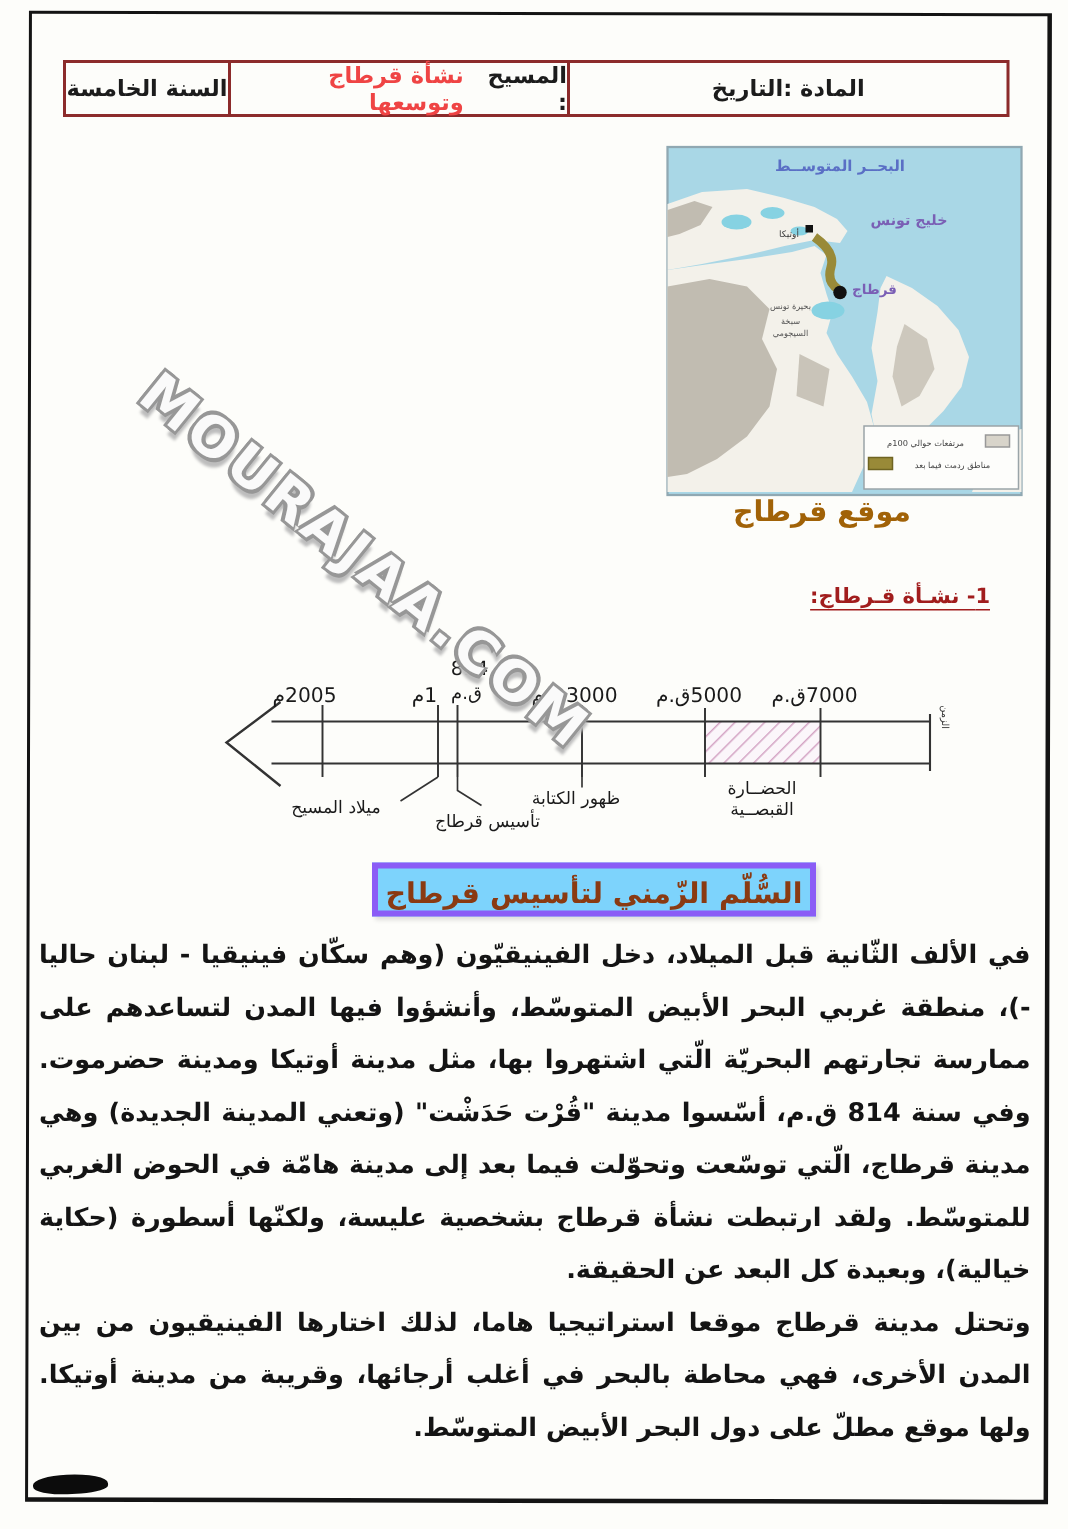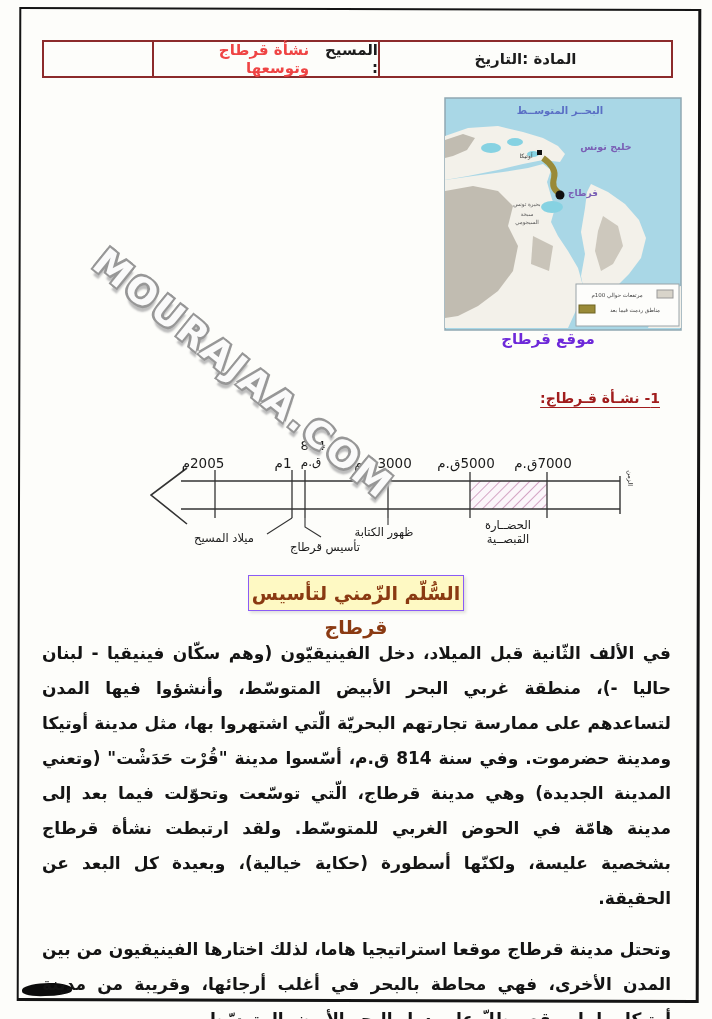--- a/index.html
+++ b/index.html
@@ -14,55 +14,58 @@
        direction:rtl;border:2px solid #8c2b2b;box-sizing:border-box;background:#fdfdfa;}
   .header-table .cell{display:flex;align-items:center;justify-content:center;
        font-weight:bold;font-size:15px;color:#1c1c1c;box-sizing:border-box;}
   .cell-subject{width:291px;}
   .cell-lesson{width:228px;border-left:2px solid #8c2b2b;border-right:2px solid #8c2b2b;gap:6px;}
   .cell-grade{flex:1;}
   .red-text{color:#ef4444;}
   
   .map-svg{position:absolute;left:443px;top:96px;}
   .map-caption{position:absolute;left:483px;top:330px;width:130px;text-align:center;
-       font-size:15px;font-weight:bold;color:#6d28d9;letter-spacing:1px;}
+       font-size:19px;font-weight:bold;color:#a16207;letter-spacing:1px;}
   
   .watermark{position:absolute;left:112px;top:240px;z-index:6;font-weight:800;font-size:37px;
        letter-spacing:3px;color:#fafafa;transform:rotate(39deg);transform-origin:0 0;white-space:nowrap;
        text-shadow:-2px -2px 0 #979797,2px -2px 0 #979797,-2px 2px 0 #979797,2px 2px 0 #979797,4px 5px 2px #bdbdbd;}
   
   .section-heading{position:absolute;right:52px;top:390px;font-size:14px;font-weight:bold;
        color:#a11d1d;direction:rtl;text-decoration:underline;text-underline-offset:4px;}
   
   .timeline-svg{position:absolute;left:125px;top:430px;}
   svg text{font-family:"DejaVu Sans",sans-serif;}
-  .timeline-caption-box{position:absolute;left:248px;top:575px;width:216px;height:36px;
-       background:#fef9c3;border:1px solid #8b5cf6;box-sizing:border-box;text-align:center;
+  .timeline-caption-box{position:absolute;left:248px;top:575px;width:296px;height:36px;
+       background:#7dd3fc;border:4px solid #8b5cf6;box-sizing:border-box;text-align:center;
        line-height:34px;font-size:19px;font-weight:bold;color:#8a3a12;direction:rtl;
        box-shadow:2px 2px 3px rgba(0,0,0,.12);}
   
   .body-text{position:absolute;left:26px;top:620px;width:661px;direction:rtl;
        text-align:justify;font-weight:bold;font-size:17px;line-height:35px;color:#141414;}
-  .body-text p{margin:16px;}
+  .body-text p{margin:0;}
 </style>
 </head>
 <body>
 
 <div class="page">
 
   <div class="page-border"></div>
   <div class="ink-smudge"></div>
 
   <div class="header-table">
     <div class="cell cell-subject">
       <span>المادة :التاريخ</span>
     </div>
     <div class="cell cell-lesson">
       <span>المسيح :</span>
       <span class="red-text">نشأة قرطاج وتوسعها</span>
+    </div>
+    <div class="cell cell-grade">
+      <span>السنة الخامسة</span>
     </div>
   </div>
 
   <svg class="map-svg" width="240" height="236" viewBox="0 0 240 236">
     <rect x="2" y="2" width="236" height="232" fill="#a9d7e6" stroke="#90a8b2" stroke-width="1.5"></rect>
 
     <polygon fill="#f3f1ea" points="2,40 25,32 55,30 80,36 100,42 115,50 122,58 117,66 100,64 80,68 55,74 25,80 2,84"></polygon>
     <polygon fill="#c1bcb1" points="2,44 20,38 32,42 24,54 10,60 2,62"></polygon>
     <ellipse cx="48" cy="52" rx="10" ry="5" fill="#86d2e2"></ellipse>
     <ellipse cx="72" cy="46" rx="8" ry="4" fill="#86d2e2"></ellipse>

